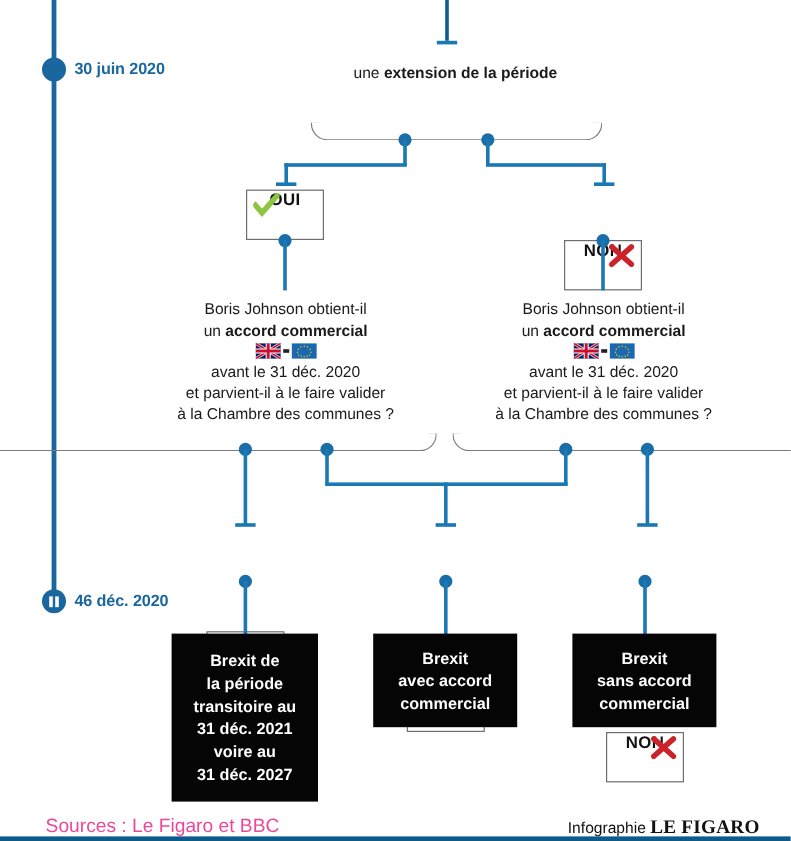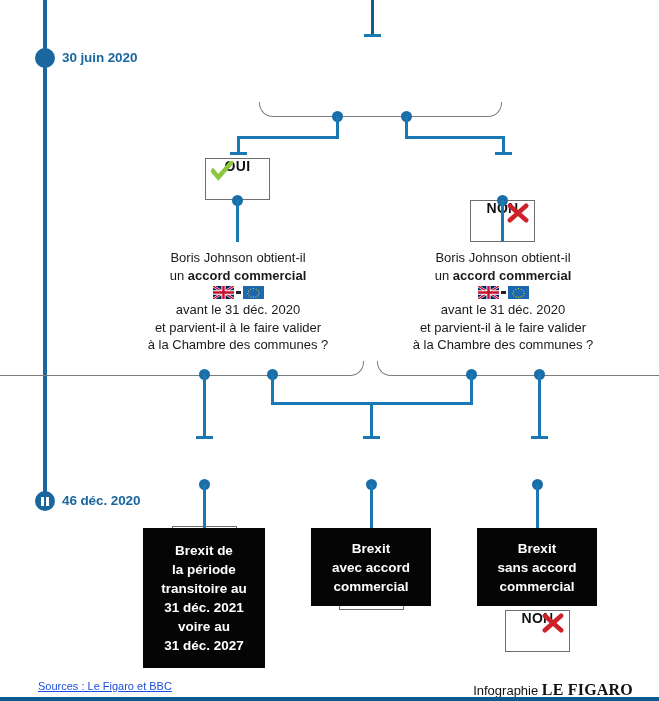--- a/index.html
+++ b/index.html
@@ -73,21 +73,21 @@
 
   
   .outcome{
     background:#050505;color:#ffffff;box-sizing:border-box;
     display:flex;align-items:center;justify-content:center;text-align:center;
     font-size:13.5px;font-weight:bold;line-height:19px;
   }
 
   
   .footrule{background:#0d5a8c;height:4px;}
-  .src{font-size:11px;color:#1d4ed8;white-space:nowrap;text-decoration:underline;}
+  .src{font-size:16px;color:#ec4899;white-space:nowrap;}
   .infog{font-size:13px;color:#111;white-space:nowrap;}
   .figaro{
     font-family:"Liberation Serif","DejaVu Serif",serif;
     font-weight:bold;font-size:16px;letter-spacing:0.2px;
   }
 </style>
 </head>
 <body>
 
 <div class="abs tl-line" style="left:43px;top:0px;width:4px;height:50px;"></div>
@@ -97,20 +97,21 @@
 <div class="abs tl-pause" style="left:35px;top:491px;">
     <i></i>
     <i></i>
   </div>
 <div class="abs tl-label" style="left:62px;top:493px;">46 déc. 2020</div>
 
 <div class="abs stem" style="left:371px;top:0px;height:34px;"></div>
 <div class="abs stem-foot" style="left:364px;top:34px;width:17px;"></div>
 
 <div class="abs q" style="left:247px;top:52px;width:265px;">
+    <span class="ln"><span>une </span><b>extension de la période</b></span>
   </div>
 
 <div class="abs brace" style="left:259px;top:102px;width:241px;"></div>
 
 <div class="abs cdot" style="left:332px;top:111px;"></div>
 <div class="abs cdot" style="left:401px;top:111px;"></div>
 
 <div class="abs cv" style="left:336px;top:116px;height:22px;"></div>
 <div class="abs ch" style="left:237px;top:136px;width:102px;"></div>
 <div class="abs cv" style="left:237px;top:136px;height:18px;"></div>

